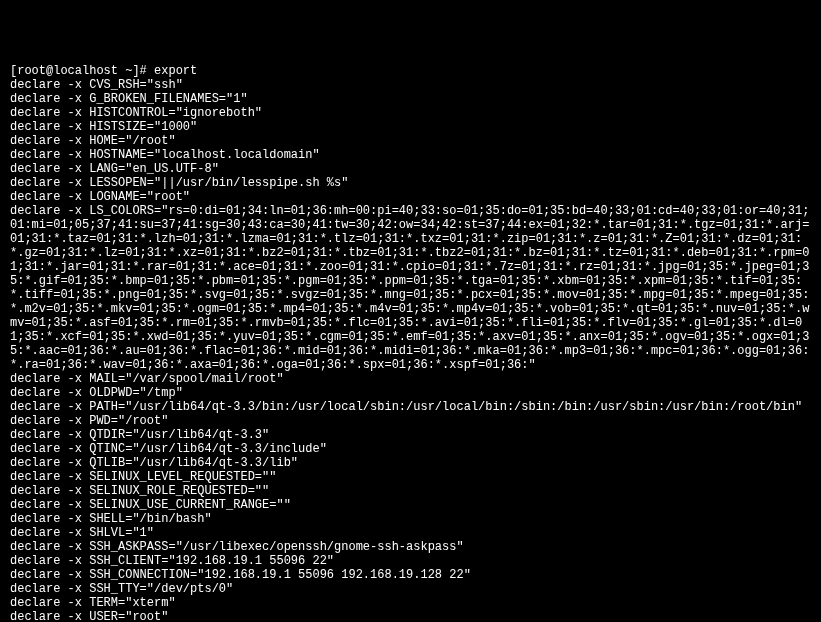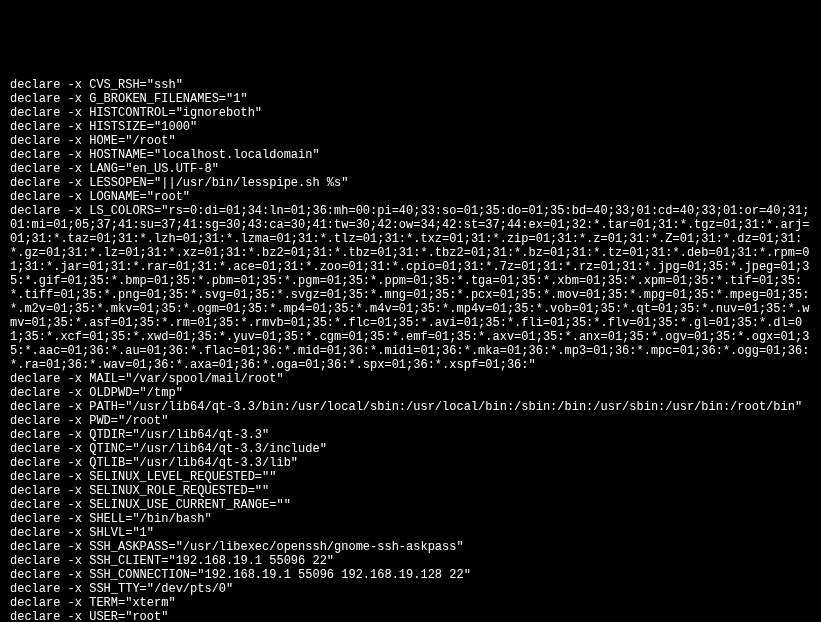--- a/index.html
+++ b/index.html
@@ -26,21 +26,21 @@
     }
     .prompt-line {
       white-space: pre;
     }
   </style>
 </head>
 <body>
 
 
 
-<div class="terminal-output">
+<div class="terminal-output"><span class="prompt-line"><span>[root@localhost ~]# </span><span>export</span></span>
 <div id="lines-container">declare -x CVS_RSH="ssh"
 declare -x G_BROKEN_FILENAMES="1"
 declare -x HISTCONTROL="ignoreboth"
 declare -x HISTSIZE="1000"
 declare -x HOME="/root"
 declare -x HOSTNAME="localhost.localdomain"
 declare -x LANG="en_US.UTF-8"
 declare -x LESSOPEN="||/usr/bin/lesspipe.sh %s"
 declare -x LOGNAME="root"
 declare -x LS_COLORS="rs=0:di=01;34:ln=01;36:mh=00:pi=40;33:so=01;35:do=01;35:bd=40;33;01:cd=40;33;01:or=40;31;01:mi=01;05;37;41:su=37;41:sg=30;43:ca=30;41:tw=30;42:ow=34;42:st=37;44:ex=01;32:*.tar=01;31:*.tgz=01;31:*.arj=01;31:*.taz=01;31:*.lzh=01;31:*.lzma=01;31:*.tlz=01;31:*.txz=01;31:*.zip=01;31:*.z=01;31:*.Z=01;31:*.dz=01;31:*.gz=01;31:*.lz=01;31:*.xz=01;31:*.bz2=01;31:*.tbz=01;31:*.tbz2=01;31:*.bz=01;31:*.tz=01;31:*.deb=01;31:*.rpm=01;31:*.jar=01;31:*.rar=01;31:*.ace=01;31:*.zoo=01;31:*.cpio=01;31:*.7z=01;31:*.rz=01;31:*.jpg=01;35:*.jpeg=01;35:*.gif=01;35:*.bmp=01;35:*.pbm=01;35:*.pgm=01;35:*.ppm=01;35:*.tga=01;35:*.xbm=01;35:*.xpm=01;35:*.tif=01;35:*.tiff=01;35:*.png=01;35:*.svg=01;35:*.svgz=01;35:*.mng=01;35:*.pcx=01;35:*.mov=01;35:*.mpg=01;35:*.mpeg=01;35:*.m2v=01;35:*.mkv=01;35:*.ogm=01;35:*.mp4=01;35:*.m4v=01;35:*.mp4v=01;35:*.vob=01;35:*.qt=01;35:*.nuv=01;35:*.wmv=01;35:*.asf=01;35:*.rm=01;35:*.rmvb=01;35:*.flc=01;35:*.avi=01;35:*.fli=01;35:*.flv=01;35:*.gl=01;35:*.dl=01;35:*.xcf=01;35:*.xwd=01;35:*.yuv=01;35:*.cgm=01;35:*.emf=01;35:*.axv=01;35:*.anx=01;35:*.ogv=01;35:*.ogx=01;35:*.aac=01;36:*.au=01;36:*.flac=01;36:*.mid=01;36:*.midi=01;36:*.mka=01;36:*.mp3=01;36:*.mpc=01;36:*.ogg=01;36:*.ra=01;36:*.wav=01;36:*.axa=01;36:*.oga=01;36:*.spx=01;36:*.xspf=01;36:"

